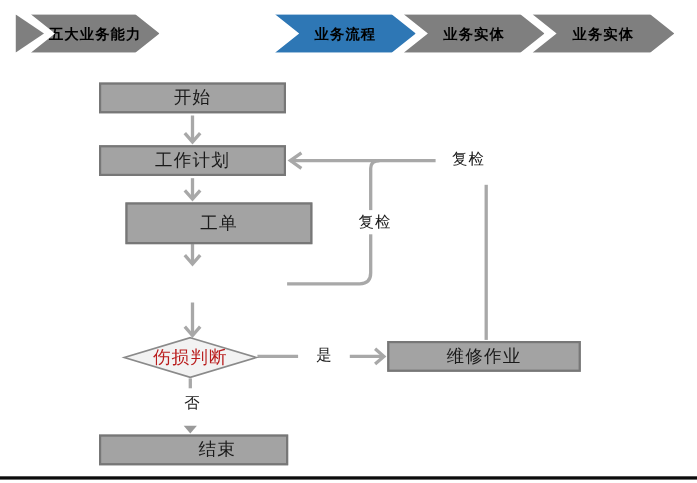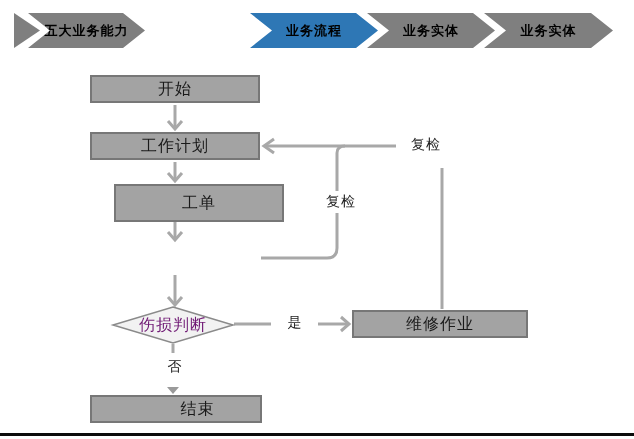--- a/index.html
+++ b/index.html
@@ -61,21 +61,21 @@
   .n-plan    { left: 90px;  top: 132px; width: 170px; height: 28px; }
   .n-order   { left: 90px;  top: 184px; width: 170px; height: 38px; margin-left: 24px; }
   .n-inspect { left: 90px;  top: 243px; width: 170px; height: 30px; }
   .n-repair  { left: 352px; top: 310px; width: 176px; height: 28px; }
   .n-end     { left: 90px;  top: 395px; width: 172px; height: 28px; padding-left: 43px; }
 
   .diamond-label {
     position: absolute;
     left: 113px; top: 314px;
     width: 120px; height: 22px;
-    color: #701a75;
+    color: #b91c1c;
     font-size: 16px;
     display: flex; align-items: center; justify-content: center;
     letter-spacing: 1px;
   }
 
   .edge-label {
     position: absolute;
     background: #ffffff;
     color: #1a1a1a;
     font-size: 14px;

